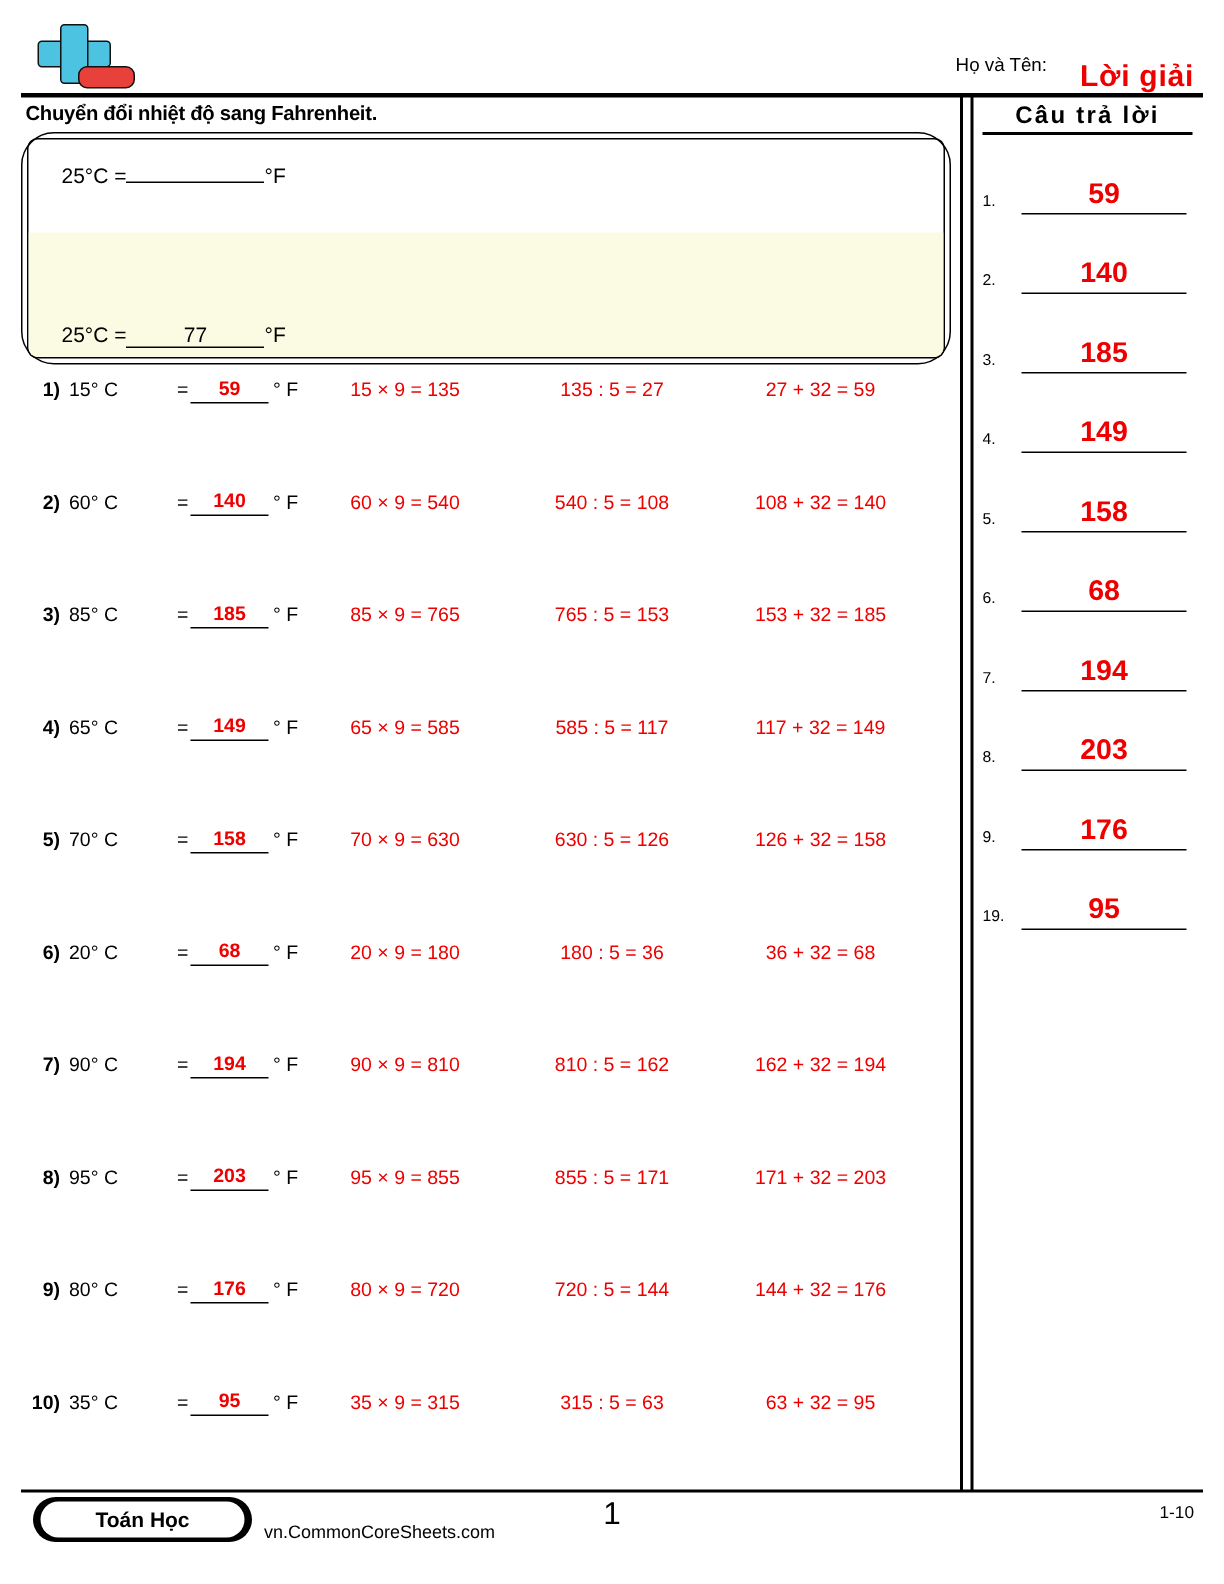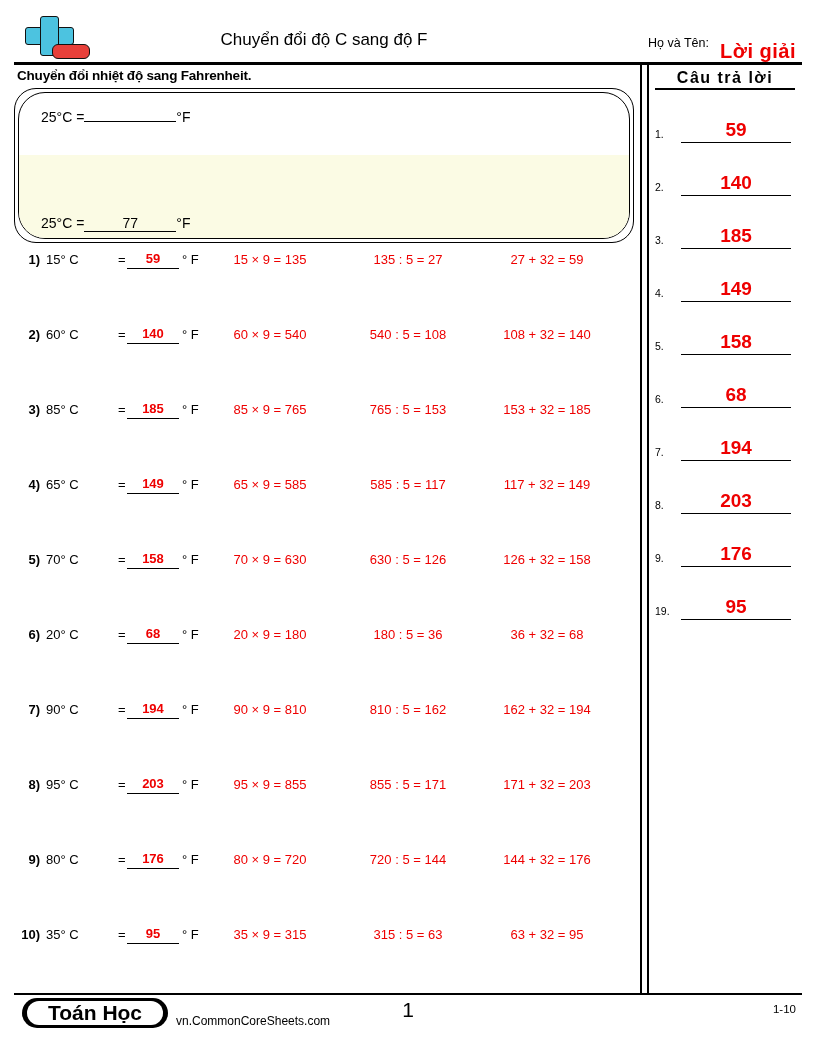--- a/index.html
+++ b/index.html
@@ -54,21 +54,21 @@
   #header-title {
     position: absolute;
     left: 0; top: 16px;
     width: 620px;
     text-align: center;
     font-size: 17px;
     letter-spacing: 0px;
   }
   #name-label {
     position: absolute;
-    right: 93px; top: 22px;
+    right: 104px; top: 22px;
     font-size: 12.5px;
     white-space: nowrap;
   }
   #name-value {
     position: absolute;
     right: 6px; top: 26px;
     font-size: 20px;
     font-weight: bold;
     color: #ee0000;
     letter-spacing: 0.5px;
@@ -97,21 +97,21 @@
     width: 620px; height: 155px;
     border: 1.4px solid #000;
     border-radius: 22px;
     box-sizing: border-box;
   }
   #example-inner {
     position: absolute;
     left: 3px; top: 3px;
     right: 3px; bottom: 3px;
     border: 1.4px solid #000;
-    border-radius: 27px;
+    border-radius: 7px;
     box-sizing: border-box;
     overflow: hidden;
   }
   #example-tint {
     position: absolute;
     left: 0; right: 0;
     top: 62px; bottom: 0;
     background: #fbfbe4;
   }
   .ex-line {
@@ -265,21 +265,21 @@
     background: #000;
     border-radius: 15px;
   }
   #footer-badge-inner {
     position: absolute;
     left: 5px; top: 3px;
     width: 136px; height: 24px;
     background: #fff;
     border-radius: 12px;
     text-align: center;
-    font-size: 21px;
+    font-size: 14px;
     font-weight: bold;
     line-height: 24px;
   }
   #footer-site {
     position: absolute;
     left: 176px; top: 1014px;
     font-size: 12px;
   }
   #footer-page {
     position: absolute;
@@ -315,21 +315,20 @@
 </style>
 </head>
 <body>
 
 <div id="header">
   <div id="logo">
     <div class="logo-plus-h"></div>
     <div class="logo-plus-v"></div>
     <div class="logo-minus"></div>
   </div>
-  <div id="header-title">Chuyển đổi độ C sang độ F</div>
   <div id="name-label">Họ và Tên:</div>
   <div id="name-value">Lời giải</div>
 </div>
 <div id="header-rule"></div>
 
 <div id="subtitle">Chuyển đổi nhiệt độ sang Fahrenheit.</div>
 
 <div id="example-outer">
   <div id="example-inner">
     <div id="example-tint"></div>

